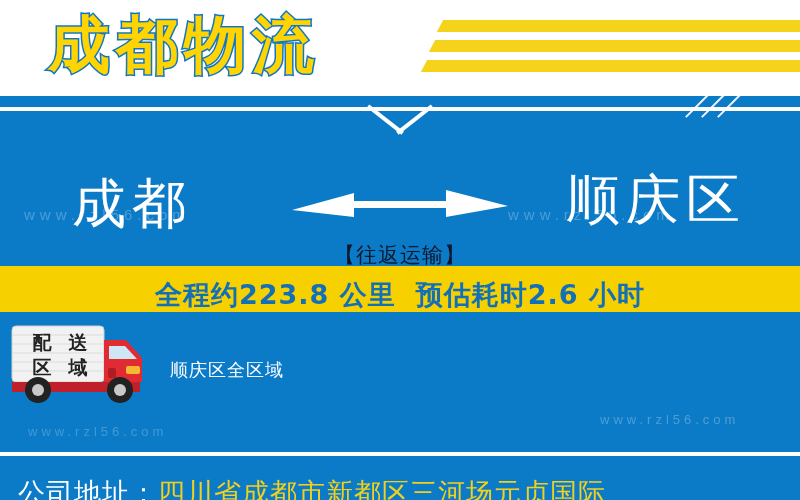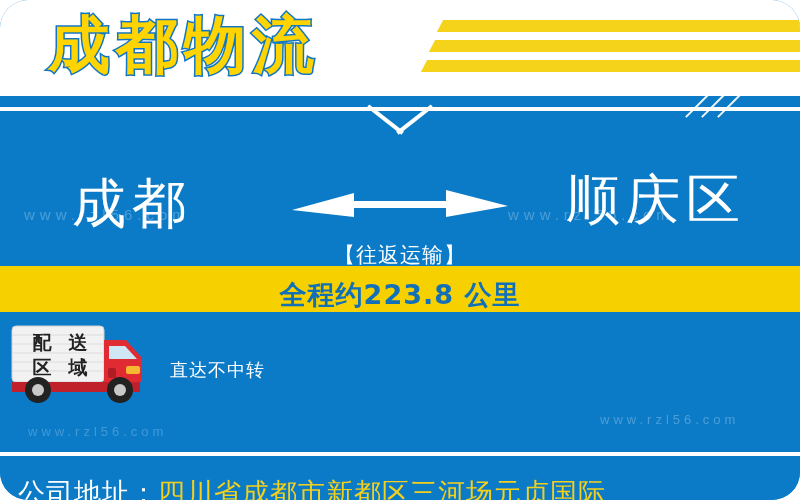--- a/index.html
+++ b/index.html
@@ -5,21 +5,20 @@
 <style>
   html,body{margin:0;padding:0;}
   body{
     width:800px;height:500px;overflow:hidden;
     font-family:"Liberation Sans","DejaVu Sans",sans-serif;
     background:#ffffff;
   }
   #banner{
     position:relative;width:800px;height:500px;overflow:hidden;
     background:#0b7bc8;
-    border-radius:28px;
   }
 
   
   .header-band{
     position:absolute;left:0;top:0;width:800px;height:96px;
     background:#ffffff;overflow:hidden;
   }
   .brand-title{
     position:absolute;left:48px;top:2px;
     font-size:62px;line-height:86px;letter-spacing:6px;
@@ -81,21 +80,21 @@
 
   .mid{
     position:absolute;left:282px;top:0px;width:236px;height:118px;text-align:center;
   }
   .mid .direct{
     font-size:21px;line-height:34px;color:#ffffff;letter-spacing:1px;
     font-family:"DejaVu Sans","Liberation Sans",sans-serif;white-space:nowrap;
   }
   .mid .roundtrip{
     position:absolute;left:0;bottom:-4px;width:236px;
-    font-size:21px;line-height:30px;color:#ffffff;letter-spacing:1px;
+    font-size:21px;line-height:30px;color:#0f172a;letter-spacing:1px;
     font-family:"DejaVu Sans","Liberation Sans",sans-serif;white-space:nowrap;
   }
   .arrow-wrap{
     position:absolute;left:10px;top:36px;width:216px;height:36px;
   }
   .arrow-svg{display:block;width:216px;height:36px;}
 
   
   .stats-bar{
     position:absolute;left:0;top:170px;width:800px;height:46px;
@@ -195,20 +194,21 @@
         </div>
         <div class="roundtrip">【往返运输】</div>
       </div>
 
       <div class="city to">顺庆区</div>
     </div>
 
     <div class="stats-bar">
       <div class="stats-inner">
         <div class="stat">全程约223.8 公里</div>
+        <div class="stat">预估耗时2.6 小时</div>
       </div>
     </div>
 
     <div class="delivery">
       <div class="truck">
         <svg width="148" height="82" viewBox="0 0 148 82" xmlns="http://www.w3.org/2000/svg" aria-hidden="true">
 
           <rect x="4" y="4" width="92" height="56" rx="4" fill="#f2f2f2" stroke="#cfcfcf" stroke-width="1"></rect>
           <g stroke="#dcdcdc" stroke-width="1">
             <line x1="5" y1="13" x2="95" y2="13"></line>
@@ -232,21 +232,21 @@
           <circle cx="112" cy="68" r="13" fill="#222222"></circle>
           <circle cx="112" cy="68" r="6" fill="#c9c9c9"></circle>
         </svg>
         <div class="truck-label">
           <span>配</span>
           <span>送</span>
           <span>区</span>
           <span>域</span>
         </div>
       </div>
-      <div class="delivery-area">直达不中转</div>
+      <div class="delivery-area">顺庆区全区域</div>
     </div>
 
     <div class="addr-sep"></div>
     <div class="address">
       <span class="addr-label">公司地址：</span><span class="addr-value">四川省成都市新都区三河场元贞国际</span>
     </div>
 
     <div class="wm w1">www.rzl56.com</div>
     <div class="wm w2">www.rzl56.com</div>
     <div class="wm w3">www.rzl56.com</div>

